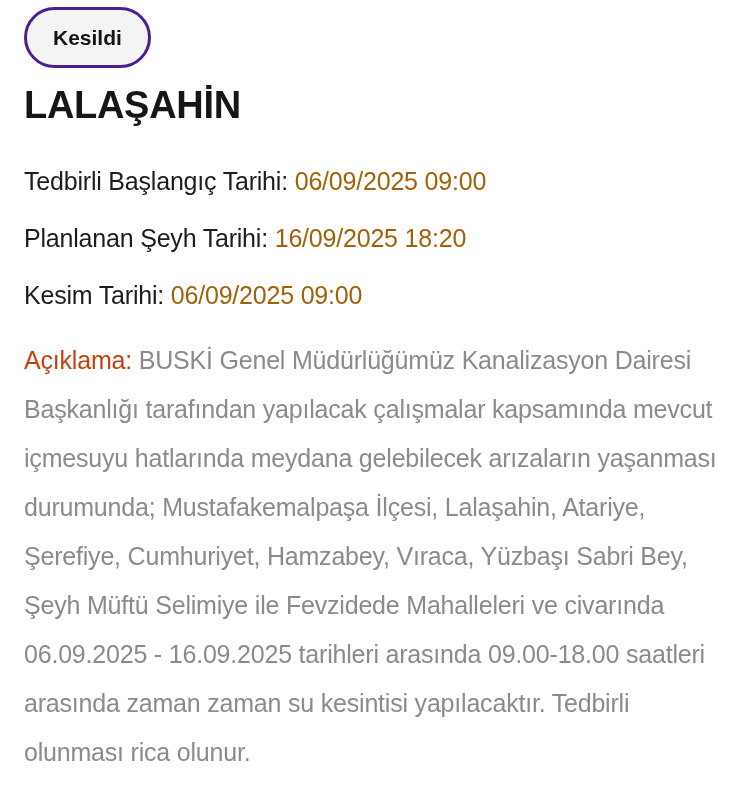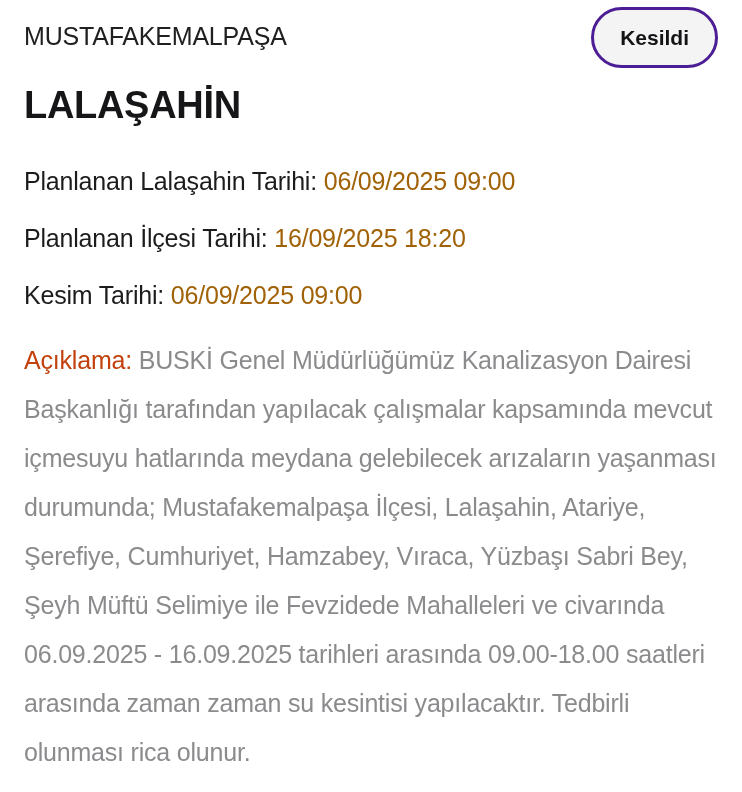--- a/index.html
+++ b/index.html
@@ -75,33 +75,32 @@
     color: #c2410c;
     font-weight: 500;
   }
 </style>
 </head>
 <body>
 
 <div class="card">
 
   <div class="header-row">
-    <div class="district-title">MUSTAFAKEMALPAŞA</div>
     <div class="status-badge">Kesildi</div>
   </div>
 
   <div class="neighborhood-title">LALAŞAHİN</div>
 
   <div class="fields">
     <div class="field-row">
-      <span class="field-label">Planlanan Lalaşahin Tarihi:</span>
+      <span class="field-label">Tedbirli Başlangıç Tarihi:</span>
       <span class="field-value">06/09/2025 09:00</span>
     </div>
     <div class="field-row">
-      <span class="field-label">Planlanan İlçesi Tarihi:</span>
+      <span class="field-label">Planlanan Şeyh Tarihi:</span>
       <span class="field-value">16/09/2025 18:20</span>
     </div>
     <div class="field-row">
       <span class="field-label">Kesim Tarihi:</span>
       <span class="field-value">06/09/2025 09:00</span>
     </div>
   </div>
 
   <p class="description">
     <span class="description-label">Açıklama:</span>

